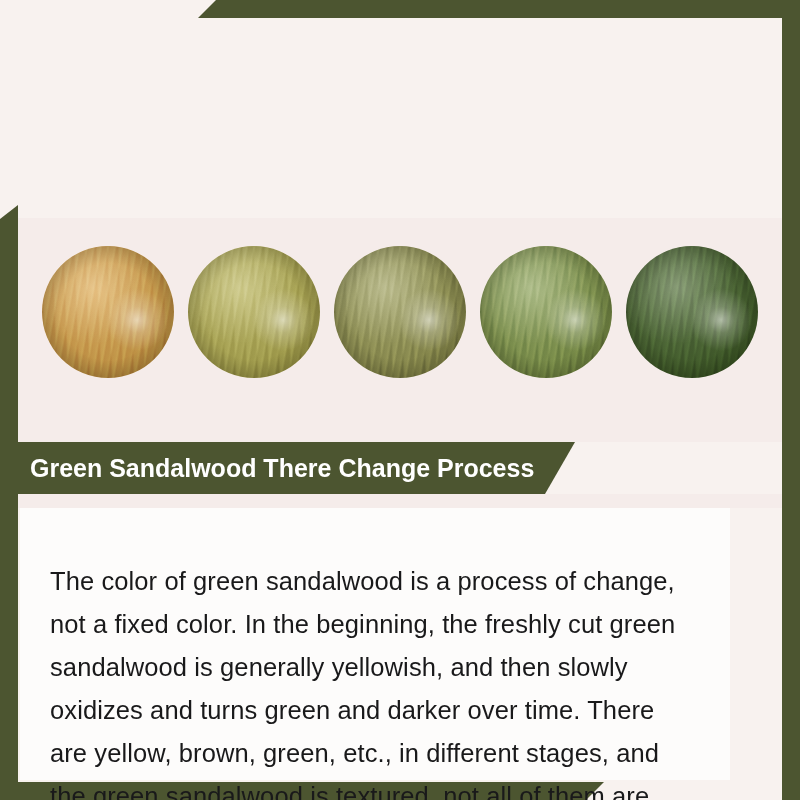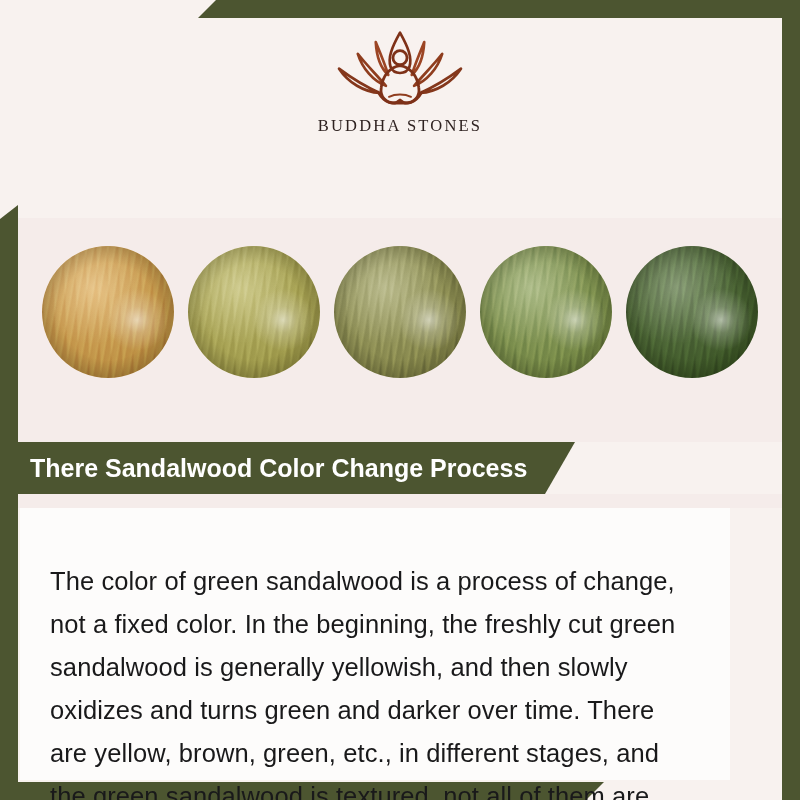--- a/index.html
+++ b/index.html
@@ -230,61 +230,34 @@
 </head>
 <body>
 
 <div id="poster">
 
   <div class="band band-top"></div>
   <div class="band band-right"></div>
   <div class="band band-left"></div>
   <div class="band band-bottom"></div>
 
-  <div class="header">
-    <div class="logo-wrap">
-      <svg class="logo-mark" viewBox="0 0 200 110" aria-hidden="true">
-        <g fill="none" stroke="#8a3a1f" stroke-width="3.4" stroke-linecap="round" stroke-linejoin="round">
-
-          <path d="M100 6 C 90 24, 84 38, 88 50 C 92 60, 108 60, 112 50 C 116 38, 110 24, 100 6 Z" stroke="#7e3118"></path>
-
-          <path d="M69 18 C 70 36, 76 52, 85 60 C 80 44, 74 30, 69 18 Z" stroke="#9c4524"></path>
-          <path d="M131 18 C 130 36, 124 52, 115 60 C 120 44, 126 30, 131 18 Z" stroke="#9c4524"></path>
-
-          <path d="M46 33 C 52 52, 66 68, 82 74 C 70 60, 56 46, 46 33 Z" stroke="#8f3d1e"></path>
-          <path d="M154 33 C 148 52, 134 68, 118 74 C 130 60, 144 46, 154 33 Z" stroke="#8f3d1e"></path>
-
-          <path d="M22 52 C 34 70, 54 82, 74 83 C 58 76, 38 64, 22 52 Z" stroke="#84371b"></path>
-          <path d="M178 52 C 166 70, 146 82, 126 83 C 142 76, 162 64, 178 52 Z" stroke="#84371b"></path>
-
-          <circle cx="100" cy="38" r="9" stroke="#7e3118" stroke-width="3.6"></circle>
-
-          <path d="M100 48 C 86 50, 78 62, 76 76 C 74 88, 82 96, 94 96 L 106 96 C 118 96, 126 88, 124 76 C 122 62, 114 50, 100 48 Z" stroke="#7e3118" stroke-width="3.6"></path>
-
-          <path d="M72 82 C 80 96, 92 100, 100 92 C 108 100, 120 96, 128 82" stroke="#7e3118" stroke-width="3.6"></path>
-          <path d="M86 88 C 94 84, 106 84, 114 88" stroke="#8f3d1e" stroke-width="2.6"></path>
-        </g>
-      </svg>
-      <div class="brand-name">BUDDHA STONES</div>
-    </div>
-  </div>
 
 
   <div class="beads-panel">
     <div class="beads-row">
       <div class="bead" style="background: radial-gradient(circle at 40% 34%, rgb(225, 180, 104) 0%, rgb(199, 154, 78) 46%, rgb(173, 128, 52) 92%, rgb(155, 110, 34) 100%);"></div>
       <div class="bead" style="background: radial-gradient(circle at 40% 34%, rgb(194, 189, 111) 0%, rgb(168, 163, 85) 46%, rgb(142, 137, 59) 92%, rgb(124, 119, 41) 100%);"></div>
       <div class="bead" style="background: radial-gradient(circle at 40% 34%, rgb(168, 169, 111) 0%, rgb(142, 143, 85) 46%, rgb(116, 117, 59) 92%, rgb(98, 99, 41) 100%);"></div>
       <div class="bead" style="background: radial-gradient(circle at 40% 34%, rgb(152, 171, 106) 0%, rgb(126, 145, 80) 46%, rgb(100, 119, 54) 92%, rgb(82, 101, 36) 100%);"></div>
       <div class="bead" style="background: radial-gradient(circle at 40% 34%, rgb(100, 125, 78) 0%, rgb(74, 99, 52) 46%, rgb(48, 73, 26) 92%, rgb(30, 55, 8) 100%);"></div>
     </div>
   </div>
 
   <div class="section-banner">
-    <span class="section-banner-text">There Sandalwood Color Change Process</span>
+    <span class="section-banner-text">Green Sandalwood There Change Process</span>
   </div>
 
   <div class="gap-strip"></div>
 
   <div class="body-card">
     <p class="body-text">The color of green sandalwood is a process of change, not a fixed color. In the beginning, the freshly cut green sandalwood is generally yellowish, and then slowly oxidizes and turns green and darker over time. There are yellow, brown, green, etc., in different stages, and the green sandalwood is textured, not all of them are the same!</p>
   </div>
 
 </div>
 

